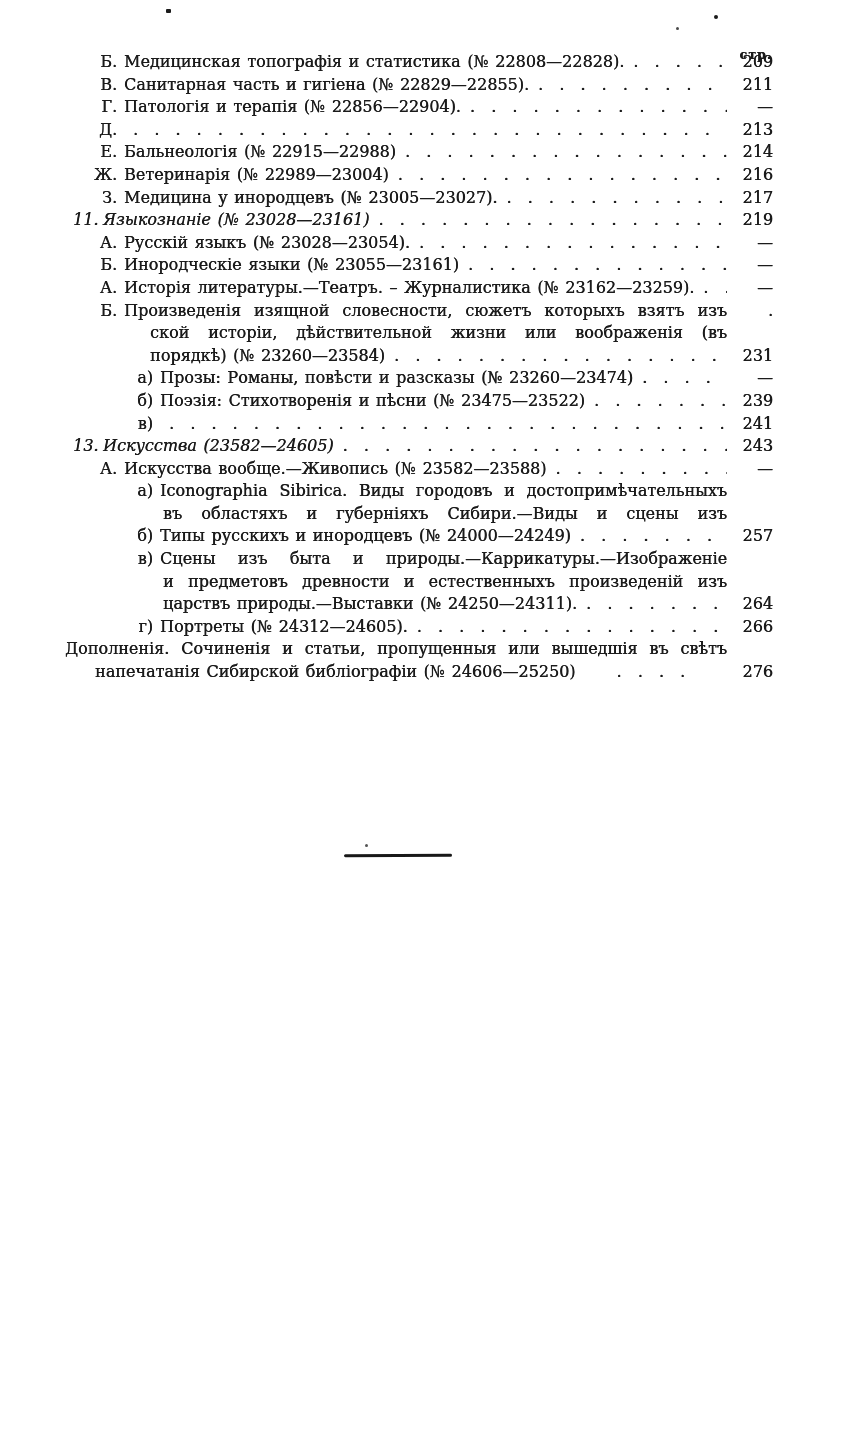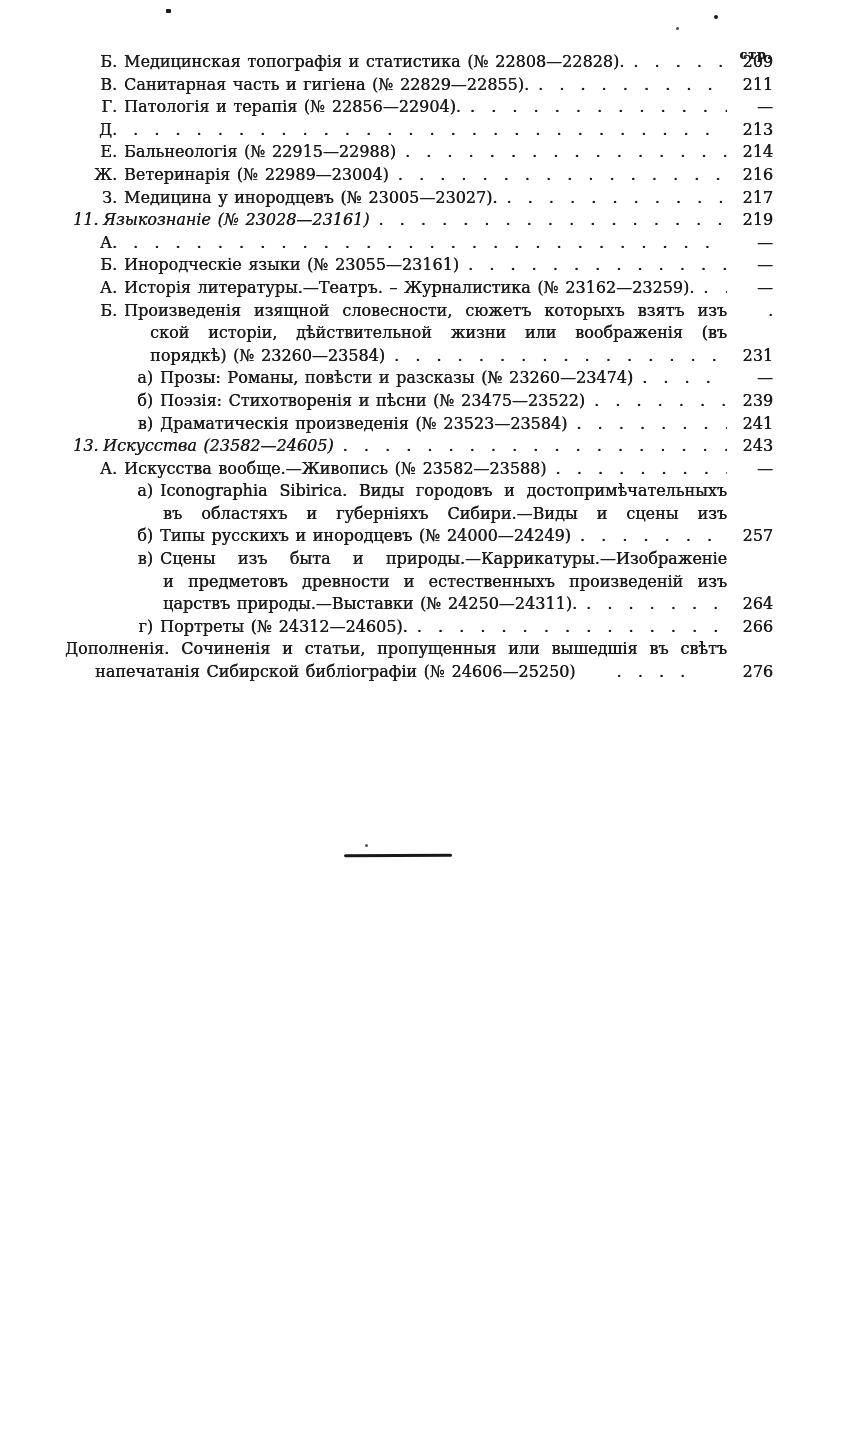--- a/index.html
+++ b/index.html
@@ -132,20 +132,21 @@
         <span class="pagenum">217</span>
       </div>
       <div class="row l0 it">
         <span class="label">11.</span>
         <span class="text">Языкознаніе (№ 23028—23161)</span>
         <span class="leader"></span>
         <span class="pagenum">219</span>
       </div>
       <div class="row l1">
         <span class="label">А.</span>
+        <span class="text">Русскій языкъ (№ 23028—23054).</span>
         <span class="leader"></span>
         <span class="pagenum">—</span>
       </div>
       <div class="row l1">
         <span class="label">Б.</span>
         <span class="text">Инородческіе языки (№ 23055—23161)</span>
         <span class="leader"></span>
         <span class="pagenum">—</span>
       </div>
       <div class="row l1">
@@ -175,21 +176,20 @@
         <span class="pagenum">—</span>
       </div>
       <div class="row l2">
         <span class="label">б)</span>
         <span class="text">Поэзія: Стихотворенія и пѣсни (№ 23475—23522)</span>
         <span class="leader"></span>
         <span class="pagenum">239</span>
       </div>
       <div class="row l2">
         <span class="label">в)</span>
-        <span class="text">Драматическія произведенія (№ 23523—23584)</span>
         <span class="leader"></span>
         <span class="pagenum">241</span>
       </div>
       <div class="row l0 it">
         <span class="label">13.</span>
         <span class="text">Искусства (23582—24605)</span>
         <span class="leader"></span>
         <span class="pagenum">243</span>
       </div>
       <div class="row l1">

